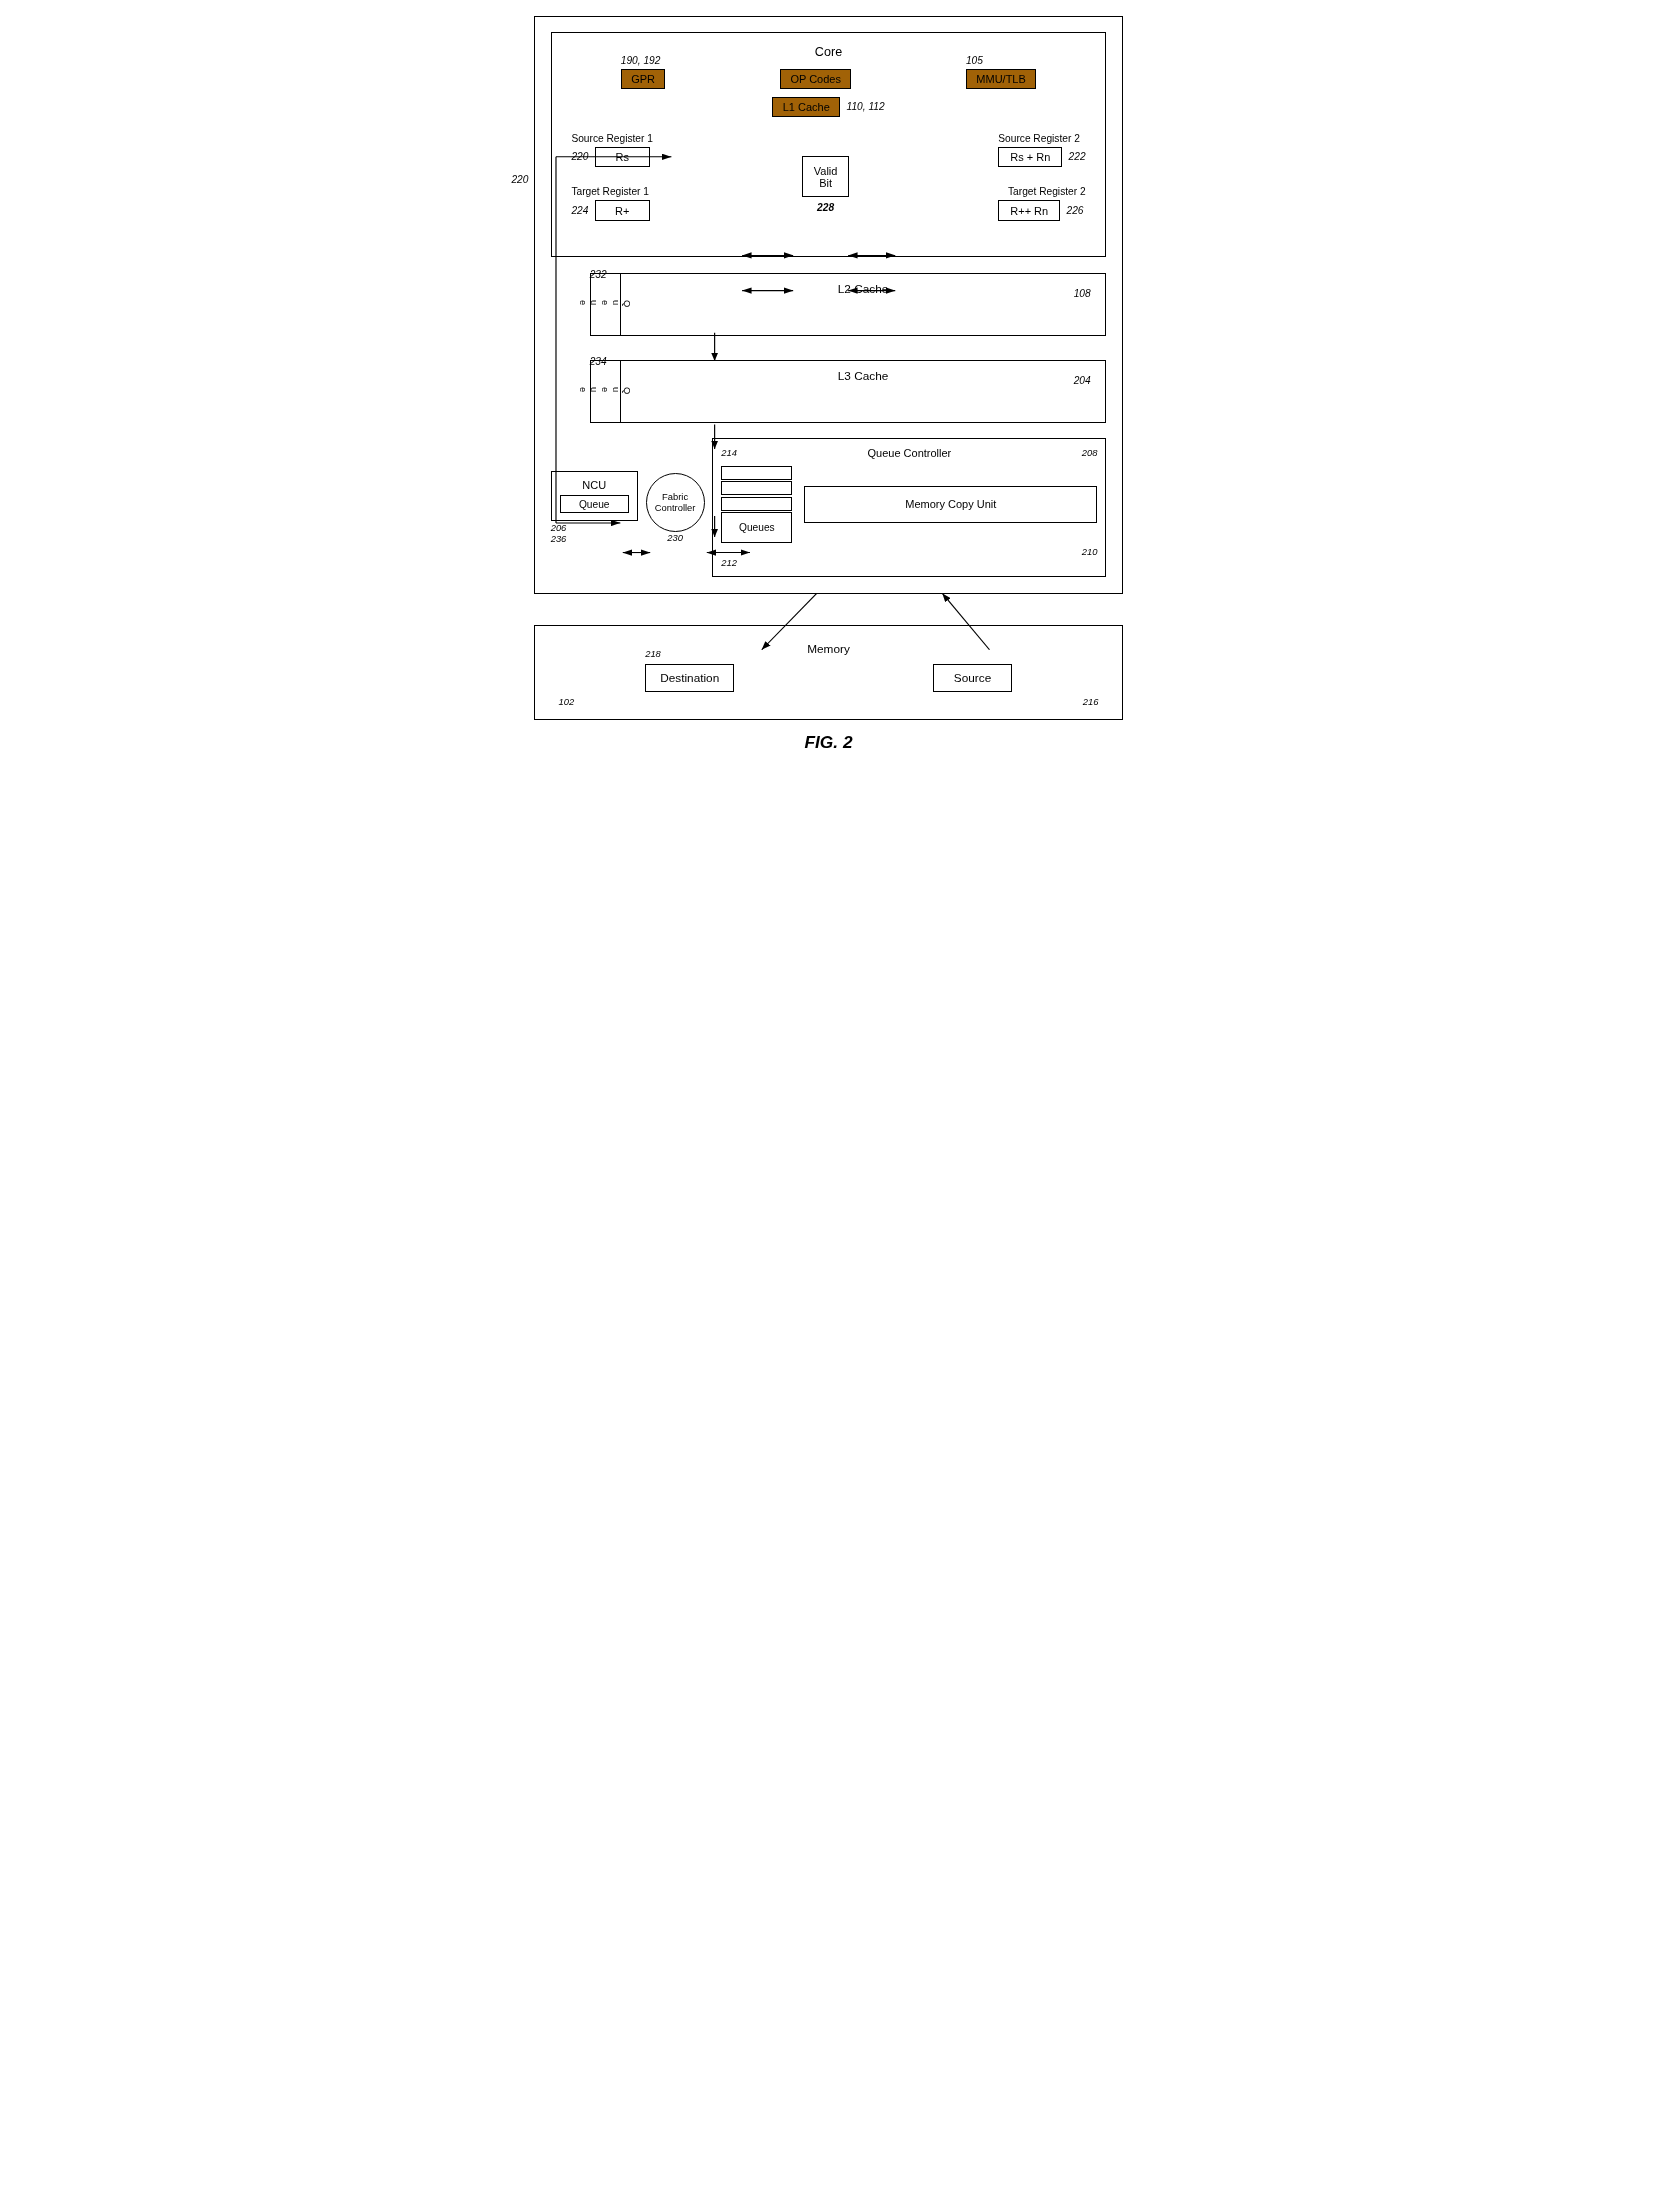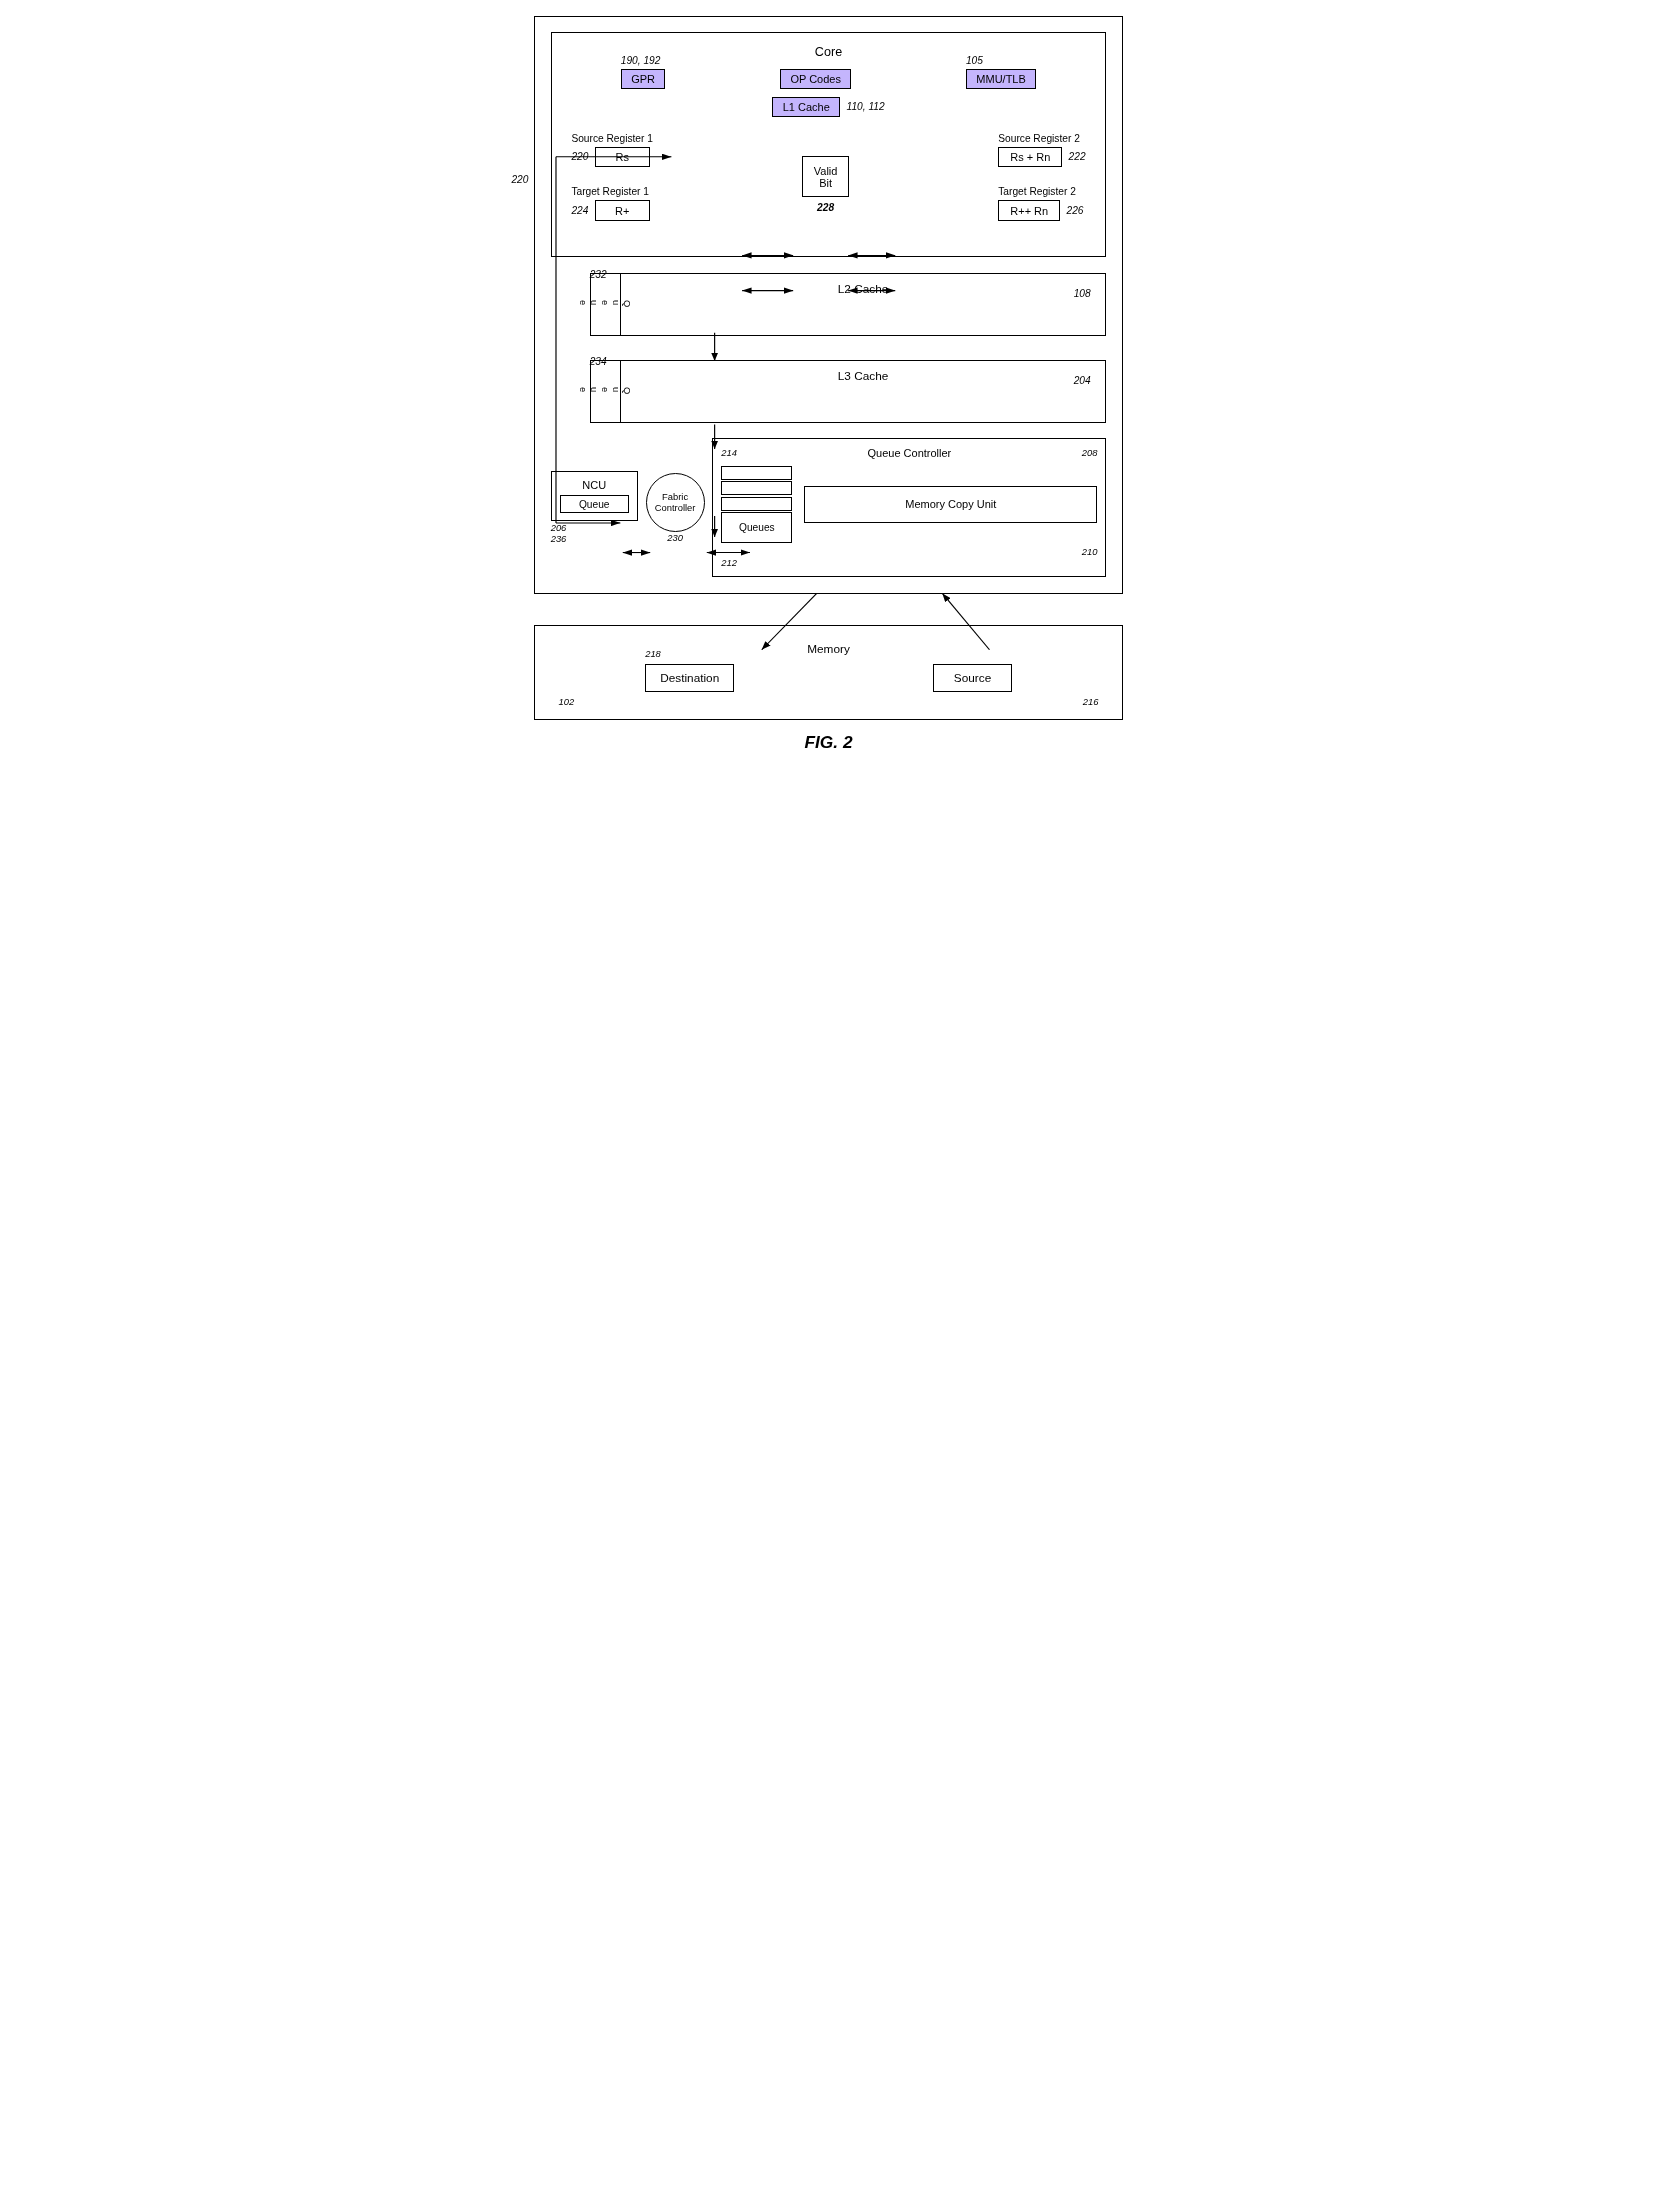--- a/index.html
+++ b/index.html
@@ -37,21 +37,21 @@
     .core-top-row {
       display: flex;
       justify-content: space-around;
       align-items: center;
       margin-bottom: 7.9px;
     }
     .core-box-item {
       border: 1.2px solid #000;
       padding: 3.1px 9.4px;
       font-size: 11px;
-      background: #c4b5fd;
+      background: #a16207;
       position: relative;
     }
     .l1-cache-row {
       display: flex;
       justify-content: center;
       margin-bottom: 11.8px;
       position: relative;
     }
     .reg-box {
       border: 1.2px solid #000;
@@ -179,21 +179,21 @@
 
           <div style="display:flex; flex-direction:column; gap:19.6px;">
             <div>
               <div style="font-size:10.2px; margin-bottom:3.1px;">Source Register 2</div>
               <div style="display:flex; align-items:center; gap:6.3px;">
                 <div class="reg-box">Rs + Rn</div>
                 <div style="font-style:italic; font-size:10.2px;">222</div>
               </div>
             </div>
             <div>
-              <div style="font-size:10.2px; margin-bottom:3.1px;">Target Register 2</div>
+              <div style="font-size:10.2px; margin-bottom:3.1px;text-align:right;">Target Register 2</div>
               <div style="display:flex; align-items:center; gap:6.3px;">
                 <div class="reg-box">R++ Rn</div>
                 <div style="font-style:italic; font-size:10.2px;">226</div>
               </div>
             </div>
           </div>
         </div>
         <div style="height:19.6px;"></div>
       </div>
 

